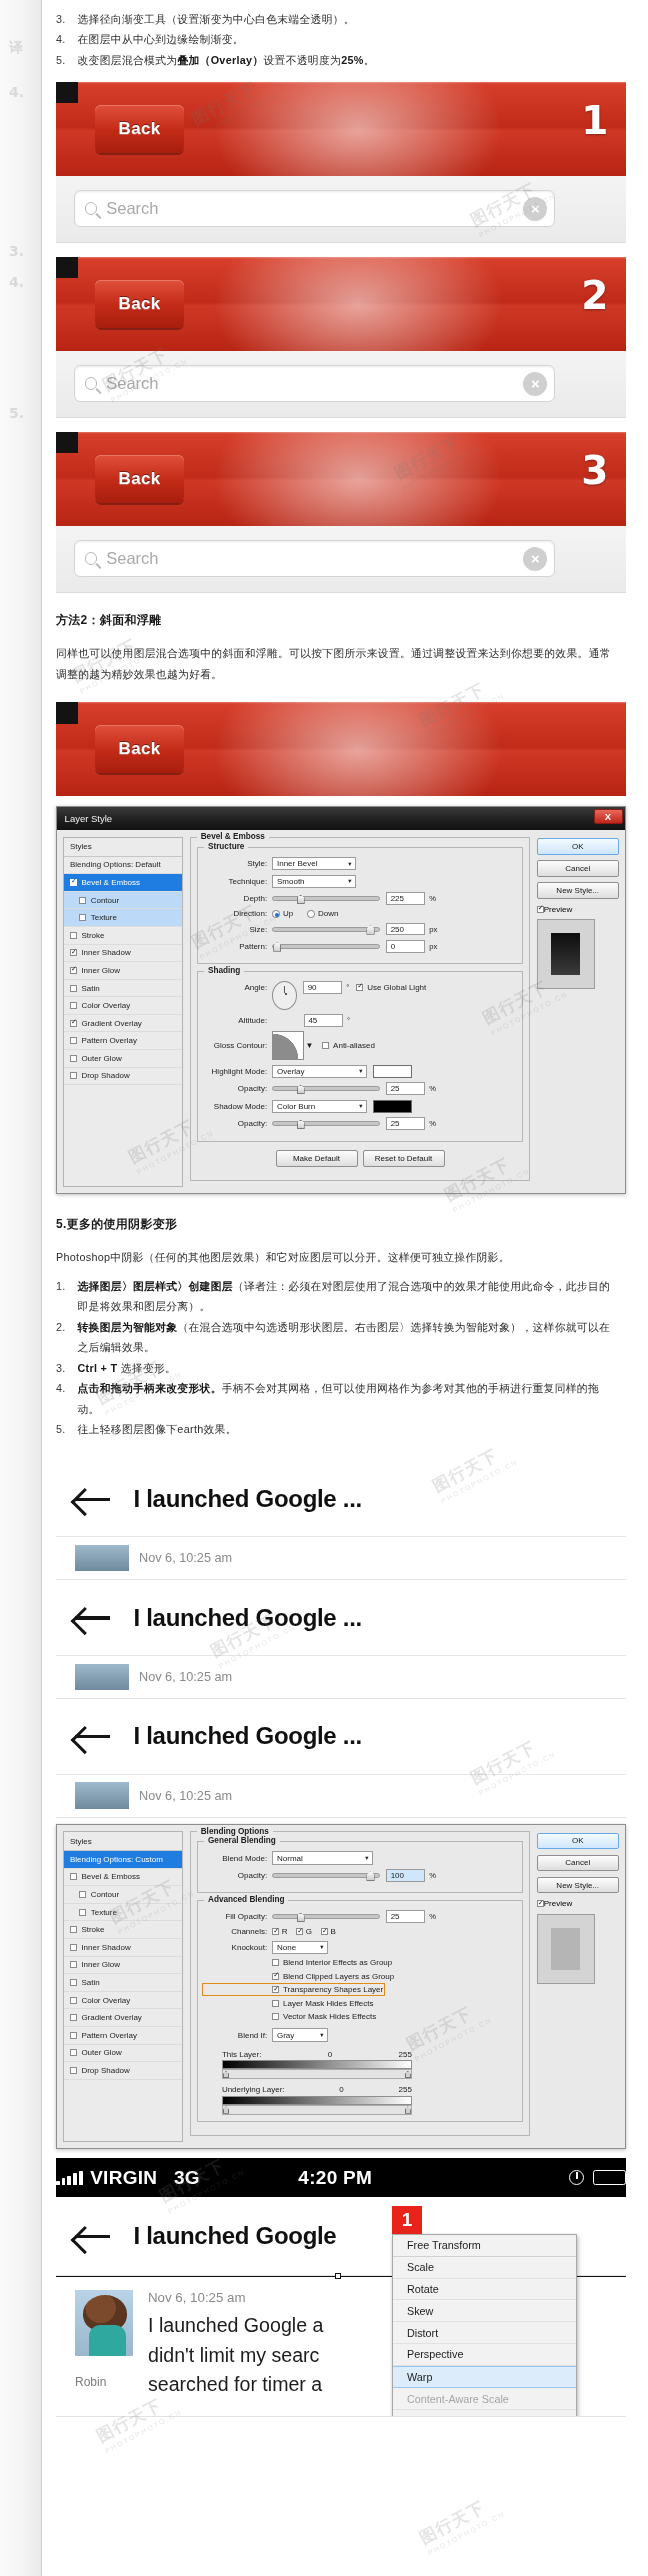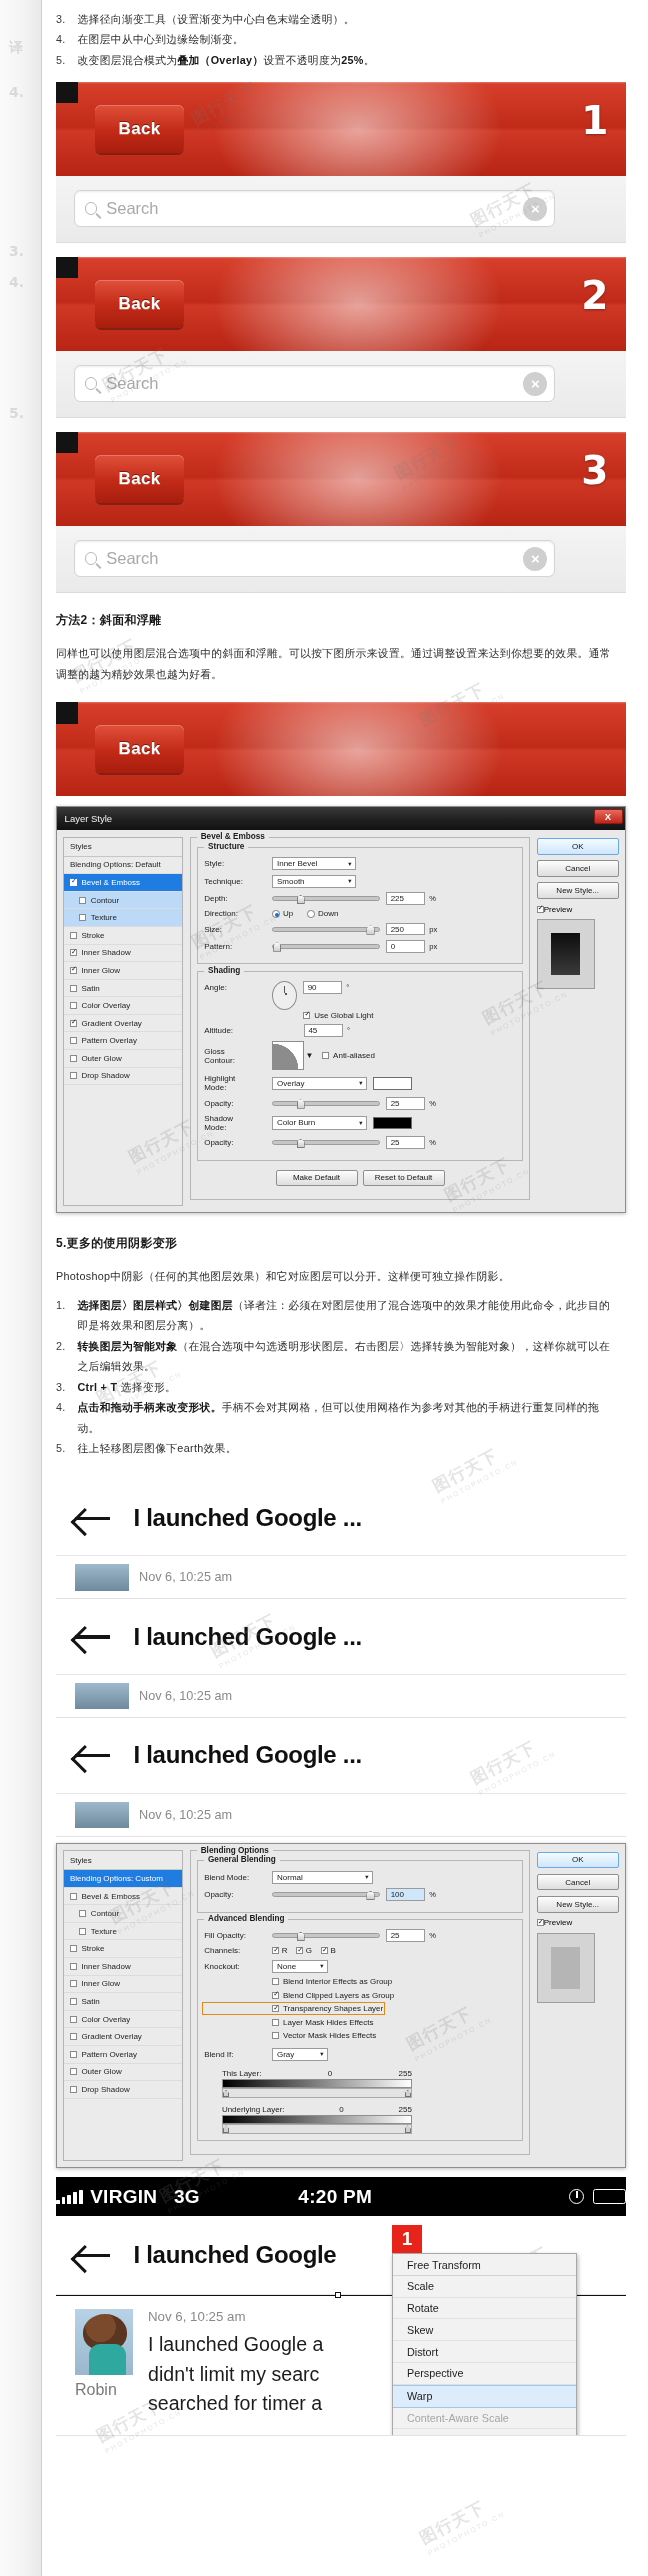--- a/index.html
+++ b/index.html
@@ -162,21 +162,21 @@
   .ps-main { flex:1 1 auto; border:0; }
   .fieldset {
     border:0.6px solid #b6b6b6; margin:0 0 6.3px 0; padding:5px 6.3px 6.3px 6.3px;
     position:relative; background:#e9e9e9;
   }
   .fieldset > .lg {
     position:absolute; top:-5.7px; left:6.3px; background:#e9e9e9;
     padding:0 3.8px; font-size:8.2px; font-weight:700; color:#1b1b1b;
   }
   .frow { display:flex; align-items:center; margin:4.4px 0; font-size:8px; color:#1b1b1b; }
-  .flabel { width:68px; padding-right:20px; flex:0 0 68px; }
+  .flabel { width:68px; text-align:right; padding-right:5px; flex:0 0 68px; }
   .fsel {
     min-width:84px; height:13.3px; background:#fff; border:0.6px solid #9b9b9b;
     display:flex; align-items:center; padding:0 2.5px 0 3.8px; font-size:8px;
     position:relative;
   }
   .fsel .caret { margin-left:auto; font-size:5.7px; color:#222; }
   .finput {
     width:39px; height:12.7px; background:#fff; border:0.6px solid #9b9b9b;
     font-size:8px; padding:0 3.2px; display:flex; align-items:center;
   }
@@ -235,21 +235,21 @@
   .arrow-left::before{content:"";position:absolute;left:0;top:10.8px;width:35px;height:3.2px;background:#141414;}
   .arrow-left::after{content:"";position:absolute;left:0;top:5.7px;width:16.5px;height:16.5px;
     border-left:3.2px solid #141414;border-bottom:3.2px solid #141414;transform:rotate(45deg);}
   .mob-title { font-size:24px; font-weight:700; color:#101010; letter-spacing:-0.3px; white-space:nowrap;}
   .mob-body { display:flex; padding:14px 19px 16.5px 19px; gap:15px; }
   .avatar { width:58px; flex:0 0 58px; }
   .avatar .pic { width:58px;height:66px; background:linear-gradient(to bottom,#b8d3e6,#9ab7cd); position:relative; overflow:hidden;}
   .avatar .pic::before{content:"";position:absolute;left:7.6px;top:5px;width:44px;height:37px;border-radius:50% 50% 45% 45%;
     background:radial-gradient(circle at 40% 35%, #7b4a2c 0 42%, #5a3620 43% 100%);}
   .avatar .pic::after{content:"";position:absolute;left:14px;top:35px;width:37px;height:33px;border-radius:11.4px 11.4px 0 0;background:#2fa8a0;}
-  .avatar .nm { font-size:16px; color:#7b7b7b; margin-top:6px; }
+  .avatar .nm { font-size:12px; color:#7b7b7b; margin-top:19px; }
   .mob-text { flex:1 1 auto; }
   .mob-date { font-size:13.3px; color:#8a8a8a; margin-bottom:6.3px; }
   .mob-line { font-size:19.6px; color:#1c1c1c; line-height:1.5; }
 
   .mob-small { display:flex; align-items:center; gap:10px; padding:7.6px 19px; }
   .mob-thumb { width:54px;height:26.6px;background:linear-gradient(to bottom,#9fb9cc,#6f8a9c); flex:0 0 54px;}
   .mob-small .d { font-size:12.7px; color:#8a8a8a; }
 
   
   .statusbar {
@@ -502,21 +502,21 @@
                 <span class="unit">px</span>
               </div>
             </div>
 
             <div class="fieldset">
               <span class="lg">Shading</span>
 
               <div class="frow" style="align-items:flex-start;">
                 <span class="flabel" style="padding-top:1.9px;">Angle:</span>
                 <span class="angle-dial" style="margin-right:6.3px;"></span>
-                <span style="display:flex;flex-direction:column;gap:17px;">
+                <span style="display:flex;flex-direction:row;gap:7px;">
                   <span style="display:flex;align-items:center;">
                     <span class="finput">90</span>
                     <span class="unit">°</span>
                   </span>
                   <span style="display:flex;align-items:center;gap:3.8px;">
                     <span class="cb on"></span>
                     <span>Use Global Light</span>
                   </span>
                 </span>
               </div>

